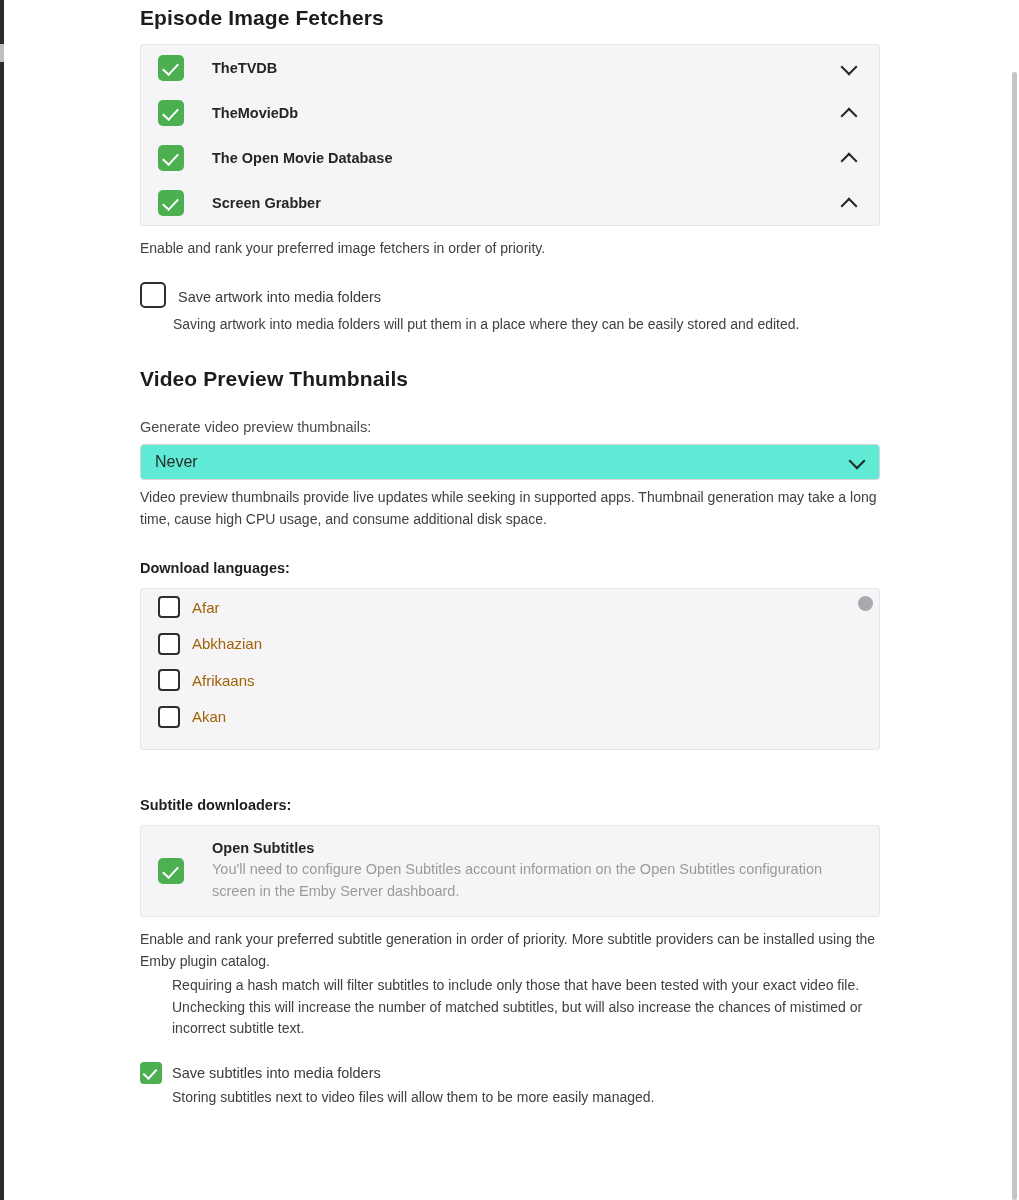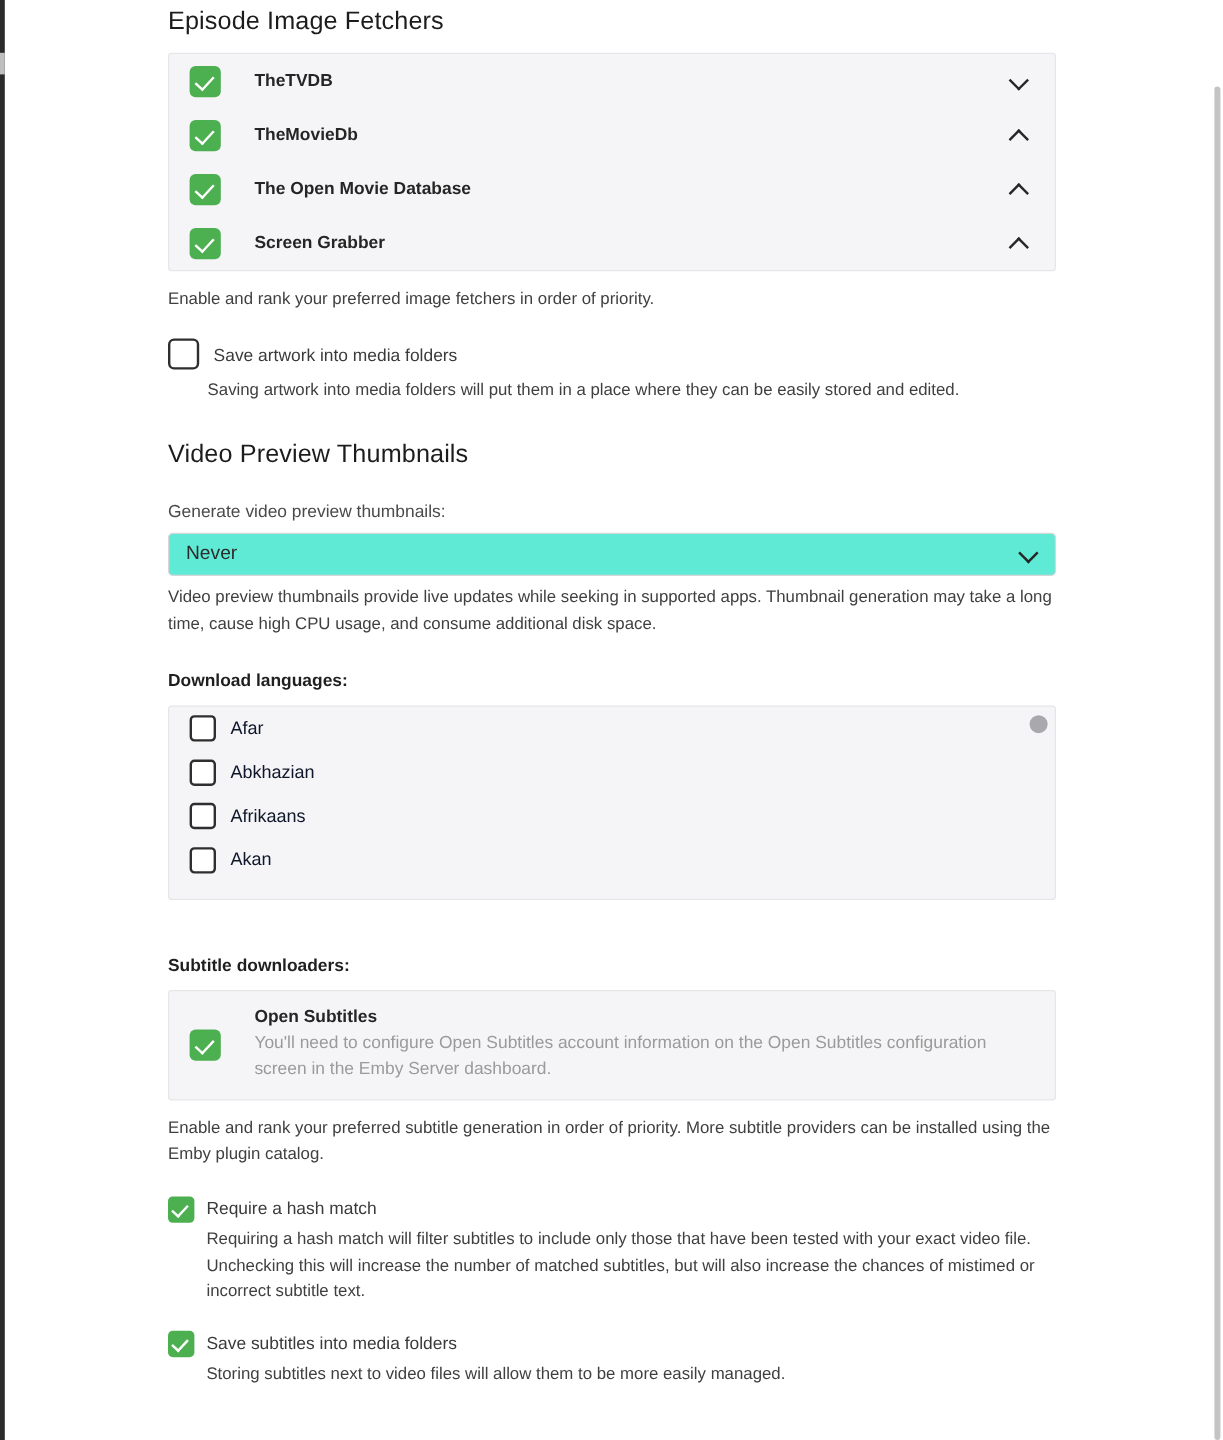--- a/index.html
+++ b/index.html
@@ -51,21 +51,21 @@
     height: 1200px;
     overflow: hidden;
   }
   .wrap {
     margin-left: 140px;
     width: 740px;
   }
 
   h2.section-title {
     font-size: 21px;
-    font-weight: normal;
+    font-weight: bold;
     letter-spacing: .1px;
     color: #1c1c1c;
     margin: 0;
   }
 
   .field-label {
     font-size: 14.5px;
     font-weight: bold;
     color: #1f1f1f;
     margin: 0;
@@ -181,21 +181,21 @@
     overflow: hidden;
   }
   .lang-row {
     display: flex;
     align-items: center;
     height: 36.5px;
     padding-left: 17px;
   }
   .lang-name {
     font-size: 15px;
-    color: #0f172a;
+    color: #a16207;
     margin-left: 12px;
   }
   .lang-scroll-dot {
     position: absolute;
     right: 6px;
     top: 7px;
     width: 15px;
     height: 15px;
     border-radius: 50%;
     background: #a9a9ad;
@@ -329,24 +329,20 @@
         <span class="cb on"></span>
         <span class="dl-text">
           <span class="dl-title" style="display:block;">Open Subtitles</span>
           <span class="dl-desc" style="display:block;">You'll need to configure Open Subtitles account information on the Open Subtitles configuration screen in the Emby Server dashboard.</span>
         </span>
       </div>
     </div>
 
     <p class="hint" style="margin-top:12px;">Enable and rank your preferred subtitle generation in order of priority. More subtitle providers can be installed using the Emby plugin catalog.</p>
 
-    <div class="opt-row" style="margin-top:25px;">
-      <span class="cb on sm"></span>
-      <span class="opt-label">Require a hash match</span>
-    </div>
     <p class="hint opt-desc wide" style="margin-top:3px;">Requiring a hash match will filter subtitles to include only those that have been tested with your exact video file. Unchecking this will increase the number of matched subtitles, but will also increase the chances of mistimed or incorrect subtitle text.</p>
 
     <div class="opt-row" style="margin-top:22px;">
       <span class="cb on sm"></span>
       <span class="opt-label">Save subtitles into media folders</span>
     </div>
     <p class="hint opt-desc wide" style="margin-top:3px;">Storing subtitles next to video files will allow them to be more easily managed.</p>
 
   </div>
 </div>

